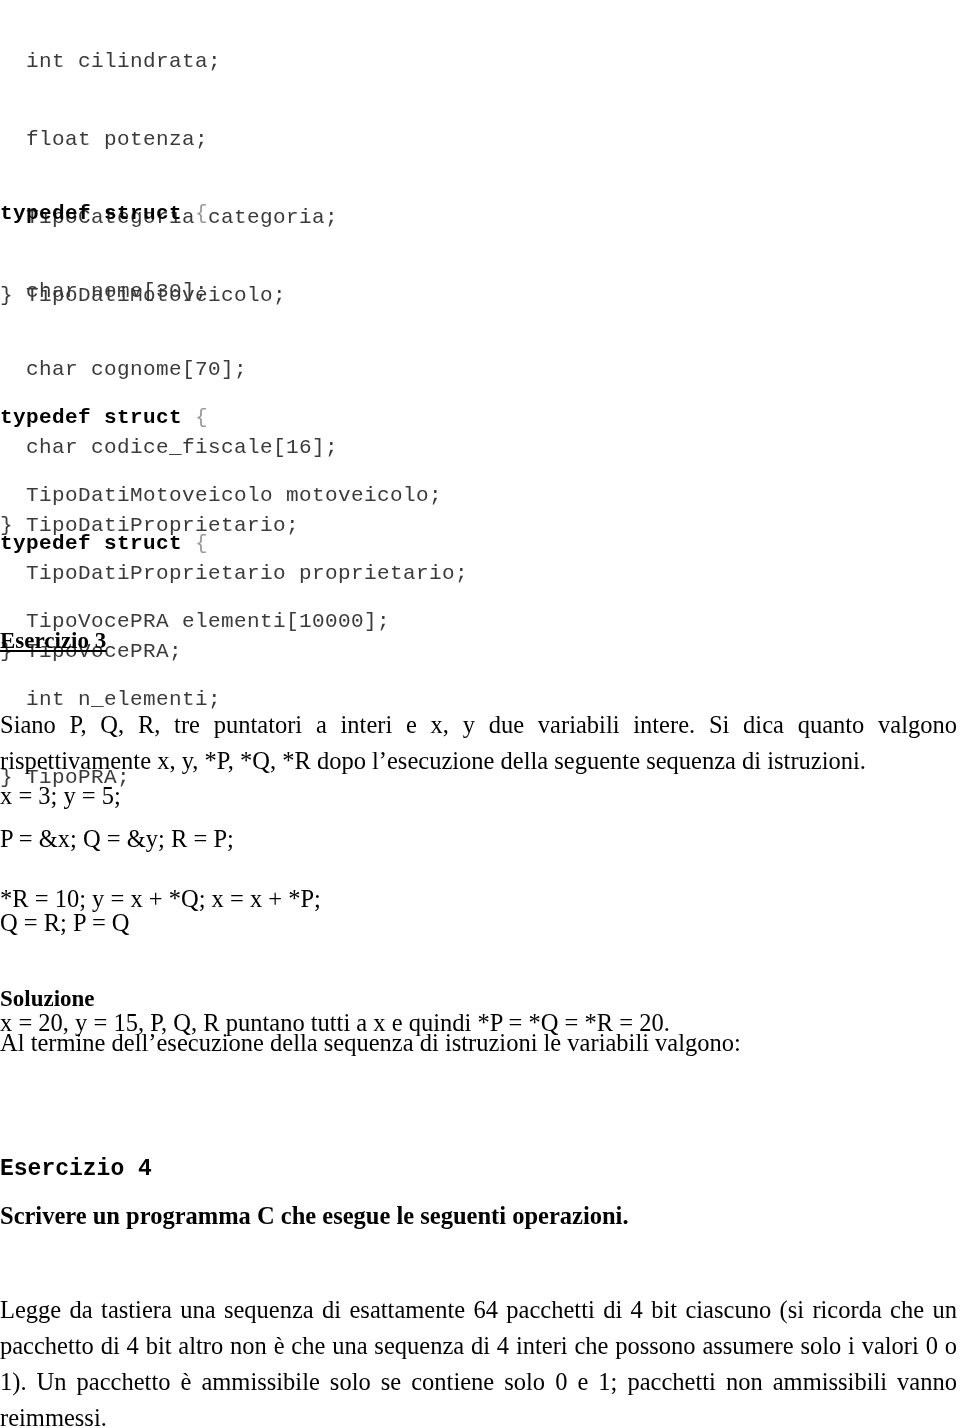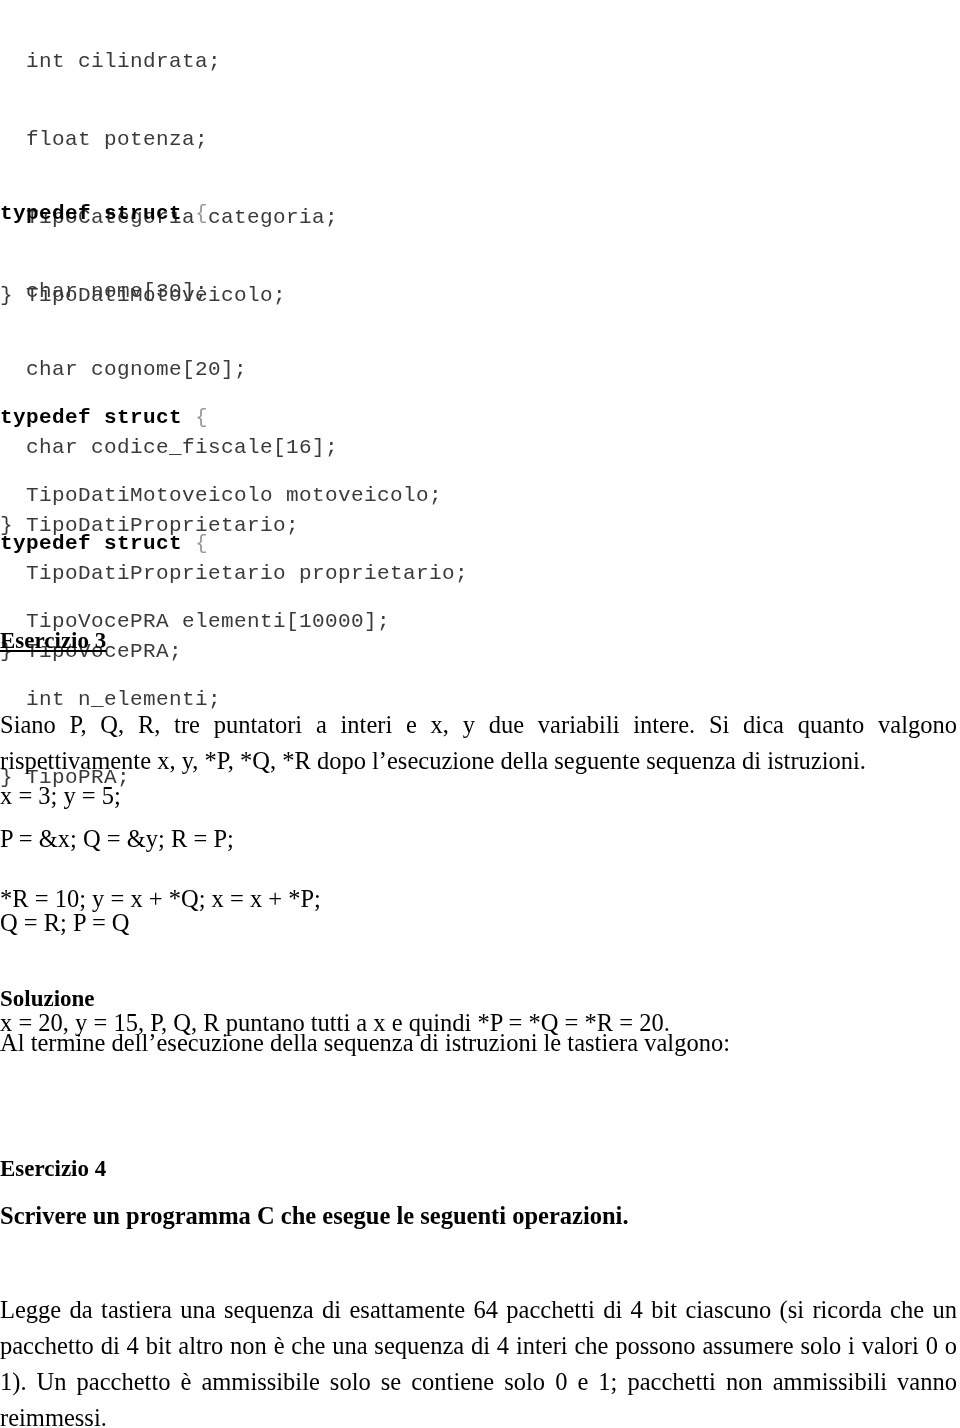--- a/index.html
+++ b/index.html
@@ -98,41 +98,41 @@
 
   #instr-1 { top: 781px; text-align: center; }
   #instr-2 { top: 824px; }
   #instr-3 { top: 884px; }
   #instr-4 { top: 908px; }
 
   #soluzione-heading { top: 985px; }
   #soluzione-line-1  { top: 1028px; }
   #soluzione-line-2  { top: 1008px; }
 
-  #esercizio4-heading { top: 1155px; }
+  #esercizio4-heading { top: 1155px; font-family: Liberation Mono, monospace; }
   #esercizio4-intro   { top: 1198px; font-weight: bold; }
   #esercizio4-body    { top: 1292px; }
   #esercizio4-tail    { top: 1360px; }
 </style>
 </head>
 <body>
 
 <div class="page">
 
   <div class="code-block" id="code-block-1">
     <span class="code-line">  int cilindrata;</span>
     <span class="code-line">  float potenza;</span>
     <span class="code-line">  TipoCategoria categoria;</span>
     <span class="code-line">} TipoDatiMotoveicolo;</span>
   </div>
 
   <div class="code-block" id="code-block-2">
     <span class="code-line"><span class="kw">typedef struct</span><span class="brace-thin"> {</span></span>
     <span class="code-line">  char nome[30];</span>
-    <span class="code-line">  char cognome[20];</span>
+    <span class="code-line">  char cognome[70];</span>
     <span class="code-line">  char codice_fiscale[16];</span>
     <span class="code-line">} TipoDatiProprietario;</span>
   </div>
 
   <div class="code-block" id="code-block-3">
     <span class="code-line"><span class="kw">typedef struct</span><span class="brace-thin"> {</span></span>
     <span class="code-line">  TipoDatiMotoveicolo motoveicolo;</span>
     <span class="code-line">  TipoDatiProprietario proprietario;</span>
     <span class="code-line">} TipoVocePRA;</span>
   </div>
@@ -148,21 +148,21 @@
 
   <div class="para" id="esercizio3-body">Siano P, Q, R, tre puntatori a interi e x, y due variabili intere. Si dica quanto valgono rispettivamente x, y, *P, *Q, *R dopo l’esecuzione della seguente sequenza di istruzioni.</div>
 
   <div class="codeline-serif" id="instr-1">x = 3; y = 5;</div>
   <div class="codeline-serif" id="instr-2">P = &amp;x; Q = &amp;y; R = P;</div>
   <div class="codeline-serif" id="instr-3">*R = 10; y = x + *Q; x = x + *P;</div>
   <div class="codeline-serif" id="instr-4">Q = R; P = Q</div>
 
   <div class="heading" id="soluzione-heading">Soluzione</div>
 
-  <div class="codeline-serif" id="soluzione-line-1">Al termine dell’esecuzione della sequenza di istruzioni le tastiera valgono:</div>
+  <div class="codeline-serif" id="soluzione-line-1">Al termine dell’esecuzione della sequenza di istruzioni le variabili valgono:</div>
 
   <div class="codeline-serif" id="soluzione-line-2">x = 20, y = 15, P, Q, R puntano tutti a x e quindi *P = *Q = *R = 20.</div>
 
   <div class="heading" id="esercizio4-heading">Esercizio 4</div>
 
   <div class="para nojust" id="esercizio4-intro">Scrivere un programma C che esegue le seguenti operazioni.</div>
 
   <div class="para" id="esercizio4-body">Legge da tastiera una sequenza di esattamente 64 pacchetti di 4 bit ciascuno (si ricorda che un pacchetto di 4 bit altro non è che una sequenza di 4 interi che possono assumere solo i valori 0 o 1). Un pacchetto è ammissibile solo se contiene solo 0 e 1; pacchetti non ammissibili vanno reimmessi.</div>
 
 

